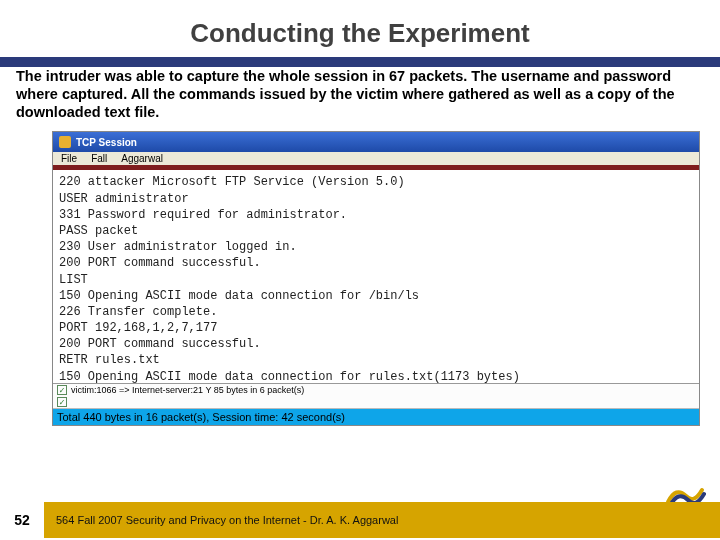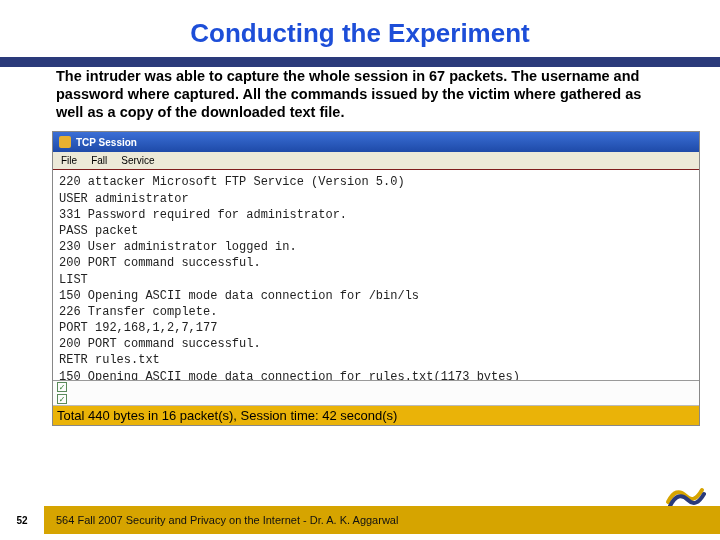--- a/index.html
+++ b/index.html
@@ -13,41 +13,41 @@
   }
   .slide {
     width: 100%;
     height: 100%;
     position: relative;
   }
   .title {
     text-align: center;
     font-size: 26px;
     font-weight: bold;
-    color: #1d4ed8;
+    color: #404040;
     padding-top: 18px;
     padding-bottom: 8px;
   }
   .title-bar {
     width: 100%;
     height: 10px;
     background: #2a3a7a;
   }
   .subtitle {
     text-align: center;
     font-size: 17px;
     font-weight: bold;
     margin-top: 8px;
     margin-bottom: 6px;
   }
   .body-text {
     font-size: 14.5px;
     font-weight: bold;
     line-height: 1.25;
-    padding: 0 56px;
+    padding: 0 16px;
   }
   .screenshot {
     margin: 10px 20px 0 52px;
     border: 1px solid #888;
     height: 295px;
     background: #fff;
     position: relative;
     overflow: hidden;
   }
   .win-titlebar {
@@ -70,21 +70,21 @@
     font-weight: bold;
   }
   .menubar {
     height: 18px;
     background: #ece9d8;
     display: flex;
     align-items: center;
     gap: 14px;
     padding-left: 8px;
     font-size: 10px;
-    border-bottom: 1px solid #7f1d1d;
+    border-bottom: 5px solid #7f1d1d;
   }
   .session-text {
     padding: 4px 6px;
     font-family: "Courier New", monospace;
     font-size: 12px;
     line-height: 1.35;
     color: #222;
     white-space: pre;
     overflow: hidden;
   }
@@ -107,43 +107,43 @@
     width: 10px;
     height: 10px;
     border: 1px solid #5a8a5a;
     display: inline-flex;
     align-items: center;
     justify-content: center;
     font-size: 8px;
     color: #2a7a2a;
   }
   .status-line {
-    font-size: 13px;
+    font-size: 11px;
     padding: 2px 4px;
-    background: #eab308;
+    background: #0ea5e9;
     border-top: 1px solid #bbb;
   }
   .footer {
     position: absolute;
     bottom: 0;
     left: 0;
     right: 0;
     display: flex;
     align-items: center;
     height: 40px;
   }
   .page-num {
     width: 44px;
     text-align: center;
-    font-size: 10px;
+    font-size: 14px;
     font-weight: bold;
   }
   .footer-bar {
     flex: 1;
-    height: 28px;
+    height: 36px;
     background: #d6a400;
     display: flex;
     align-items: center;
     padding-left: 12px;
     font-size: 11px;
     color: #111;
   }
   .logo {
     position: absolute;
     right: 14px;
@@ -162,41 +162,42 @@
   <div class="body-text">The intruder was able to capture the whole session in 67 packets. The username and password where captured. All the commands issued by the victim where gathered as well as a copy of the downloaded text file.</div>
 
   <div class="screenshot">
     <div class="win-titlebar">
       <div class="win-icon"></div>
       <div class="win-title">TCP Session</div>
     </div>
     <div class="menubar">
       <span>File</span>
       <span>Fall</span>
-      <span>Service</span>
+      <span>Aggarwal</span>
     </div>
     <div class="session-text" id="session-log">220 attacker Microsoft FTP Service (Version 5.0)
 USER administrator
 331 Password required for administrator.
 PASS packet
 230 User administrator logged in.
 200 PORT command successful.
 LIST
 150 Opening ASCII mode data connection for /bin/ls
 226 Transfer complete.
 PORT 192,168,1,2,7,177
 200 PORT command successful.
 RETR rules.txt
 150 Opening ASCII mode data connection for rules.txt(1173 bytes)
 226 Transfer complete.
 QUIT
 221</div>
     <div class="bottom-pane">
       <div class="summary-row">
         <span class="checkbox">✓</span>
+        <span>victim:1066 =&gt; Internet-server:21  Y 85 bytes in 6 packet(s)</span>
       </div>
       <div class="summary-row">
         <span class="checkbox">✓</span>
       </div>
       <div class="status-line">Total 440 bytes in 16 packet(s), Session time: 42 second(s)</div>
     </div>
   </div>
 
   <div class="logo">
     <svg viewBox="0 0 42 30">

